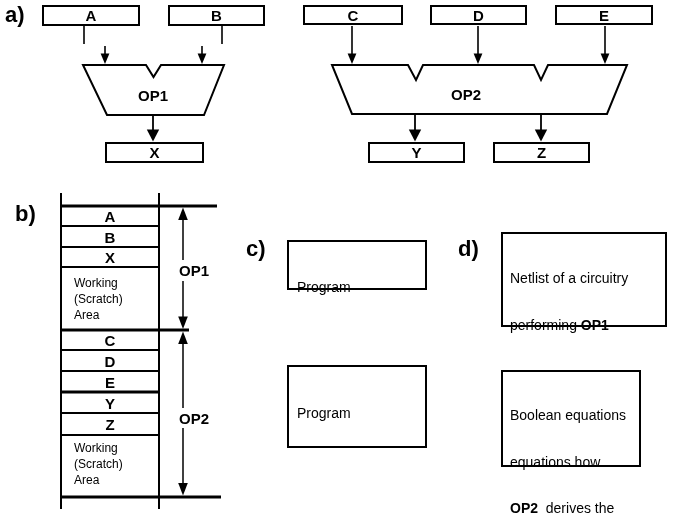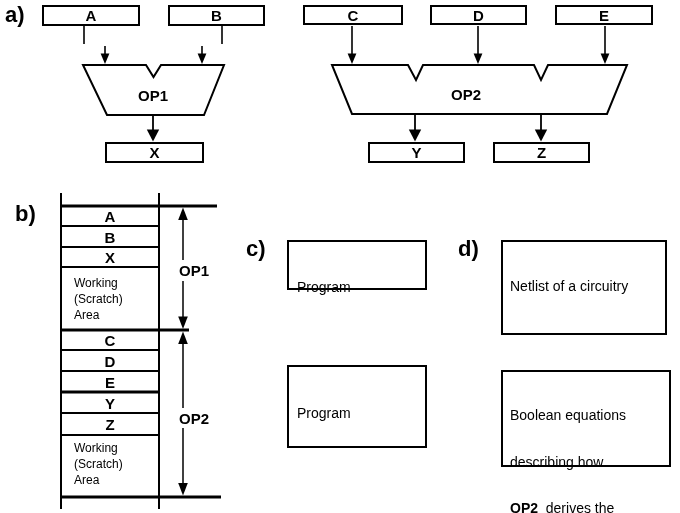--- a/index.html
+++ b/index.html
@@ -126,25 +126,26 @@
   <div class="abs spanlabel" style="left:172px;top:411px">OP2</div>
 
   <div class="abs txtbox" style="left:287px;top:240px;width:140px;height:50px;padding:7px 4px 0 8px">
     <div><span>Program</span></div>
   </div>
 
   <div class="abs txtbox" style="left:287px;top:365px;width:140px;height:83px;padding:8px 4px 0 8px">
     <div><span>Program</span></div>
   </div>
 
-  <div class="abs txtbox" style="left:501px;top:240px;width:166px;height:95px;padding:6px 4px 4px 7px">
+  <div class="abs txtbox" style="left:501px;top:232px;width:166px;height:95px;padding:6px 4px 4px 7px">
     <div><span>Netlist of a circuitry</span></div>
+    <div><span>performing </span><span class="b">OP1</span></div>
   </div>
 
-  <div class="abs txtbox" style="left:501px;top:370px;width:170px;height:97px;padding:5px 2px 12px 7px">
+  <div class="abs txtbox" style="left:501px;top:370px;width:140px;height:97px;padding:5px 2px 12px 7px">
     <div><span>Boolean equations</span></div>
-    <div><span>describing how</span></div>
+    <div><span>equations how</span></div>
     <div><span class="b">OP2</span><span>  derives the</span></div>
     
     
   </div>
 
 </div>
 
 </body></html>

